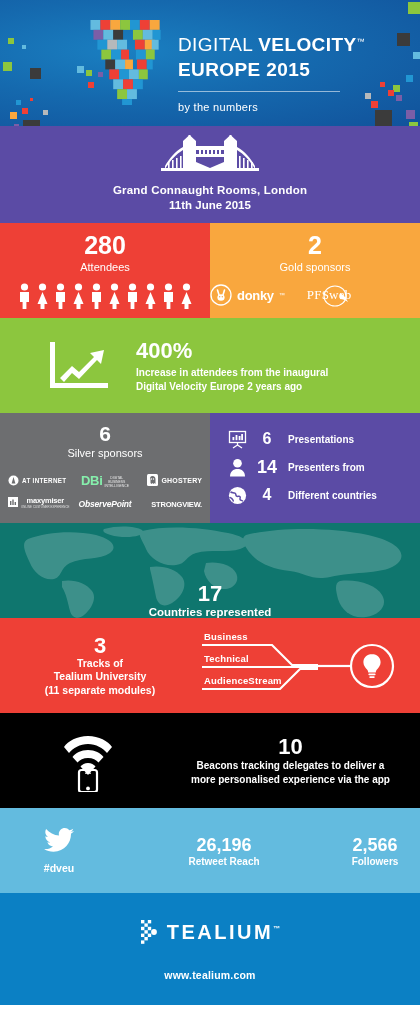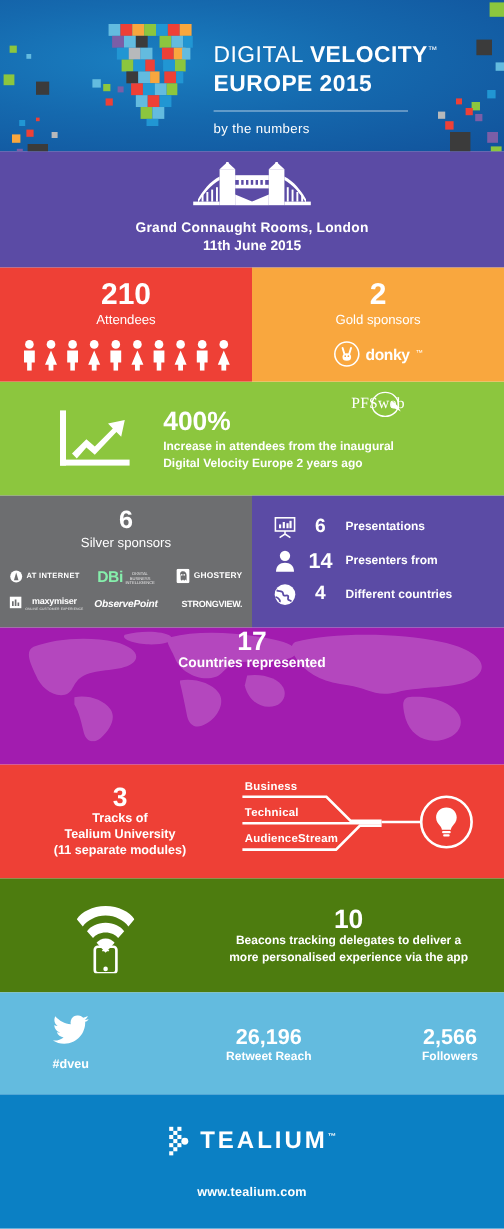--- a/index.html
+++ b/index.html
@@ -32,56 +32,56 @@
   .venue .v1{ font-size:11.5px; font-weight:bold; line-height:15px; letter-spacing:.2px;}
   .venue .v2{ font-size:11.5px; font-weight:bold; line-height:15px; }
 
   
   .row2{ display:flex; height:95px; }
   .attendees{ background:#ee4036; width:210px; color:#fff; text-align:center; padding-top:8px; }
   .gold{ background:#f9a73e; width:210px; color:#fff; text-align:center; padding-top:8px; }
   .bignum{ font-size:25px; font-weight:bold; line-height:29px; }
   .caption{ font-size:11px; font-weight:normal; line-height:14px; }
   .people{ display:flex; justify-content:center; gap:3px; margin-top:9px; padding:0 6px; }
-  .goldlogos{ display:flex; justify-content:flex-start; align-items:center; gap:22px; margin-top:10px;flex-direction:column; }
+  .goldlogos{ display:flex; justify-content:flex-start; align-items:center; gap:22px; margin-top:10px; }
 
   
   .growth{ background:#8cc63e; height:95px; display:flex; align-items:center; padding-left:48px; color:#fff; }
   .growth .gtxt{ margin-left:26px; }
   .growth .gnum{ font-size:22px; font-weight:bold; line-height:25px; }
   .growth .gdesc{ font-size:10px; font-weight:bold; line-height:14px; margin-top:3px; }
 
   
   .row4{ display:flex; height:110px; }
   .silver{ background:#6d6e70; width:210px; color:#fff; text-align:center; padding-top:9px; }
   .silverlogos{ margin-top:9px; padding:0 8px; }
   .slrow{ display:flex; justify-content:space-between; align-items:center; height:22px; }
   .pres{ background:#5b4ba5; width:210px; color:#fff; padding:12px 0 0 14px; }
   .presrow{ display:flex; align-items:center; height:28px; }
   .presrow .pico{ width:26px; display:flex; justify-content:center; }
   .presrow .pnum{ width:34px; text-align:center; font-size:16px; font-weight:bold; }
   .presrow .plbl{ font-size:10px; font-weight:bold; margin-left:4px; }
 
   
-  .countries{ position:relative; height:114px; background:#a21caf; overflow:hidden; color:#fff;
-    display:flex; flex-direction:column; align-items:center; justify-content:flex-start; }
+  .countries{ position:relative; height:95px; background:#0f766e; overflow:hidden; color:#fff;
+    display:flex; flex-direction:column; align-items:center; justify-content:flex-end; }
   .mapbg{ position:absolute; inset:0; opacity:.35; }
   .countries .cnum{ position:relative; font-size:22px; font-weight:bold; line-height:24px; }
   .countries .clbl{ position:relative; font-size:11.5px; font-weight:bold; }
 
   
   .tracks{ background:#ee4036; height:95px; display:flex; align-items:center; color:#fff; }
   .tracksleft{ width:200px; text-align:center; }
   .tracksleft .tnum{ font-size:22px; font-weight:bold; line-height:23px; }
   .tracksleft .tl{ font-size:10.5px; font-weight:bold; line-height:13.5px; }
   .tracksright{ position:relative; width:220px; height:85px; }
   .tracksright .tlabel{ position:absolute; font-size:9.5px; font-weight:bold; letter-spacing:.2px; }
 
   
-  .beacons{ background:#4d7c0f; height:95px; display:flex; align-items:center; color:#fff; }
+  .beacons{ background:#000000; height:95px; display:flex; align-items:center; color:#fff; }
   .beaconicon{ width:175px; display:flex; justify-content:center; }
   .beacontxt{ text-align:center; flex:1; padding-right:14px; }
   .beacontxt .bnum{ font-size:22px; font-weight:bold; line-height:25px; }
   .beacontxt .bdesc{ font-size:10px; font-weight:bold; line-height:14px; }
 
   
   .twitter{ background:#63bbdf; height:85px; display:flex; align-items:center; color:#fff; }
   .twcell{ text-align:center; }
   .twhandle{ width:118px; }
   .twhandle .hh{ font-size:10.5px; font-weight:bold; margin-top:5px; }
@@ -237,21 +237,21 @@
         <rect x="71" y="25" width="3" height="5"></rect>
           <rect x="77" y="25" width="3" height="5"></rect>
       </g>
     </svg>
     <div class="v1">Grand Connaught Rooms, London</div>
     <div class="v2">11th June 2015</div>
   </div>
 
   <div class="row2">
     <div class="attendees">
-      <div class="bignum">210</div>
+      <div class="bignum">280</div>
       <div class="caption">Attendees</div>
       <div class="people">
         <svg width="15" height="26" viewBox="0 0 15 26">
             <g fill="#fff">
               <circle cx="7.5" cy="4" r="3.6"></circle>
               <path d="M3 9 h9 v10 h-2.6 v7 h-3.8 v-7 h-2.6 z"></path>
             </g>
           </svg>
         <svg width="15" height="26" viewBox="0 0 15 26">
             <g fill="#fff">

